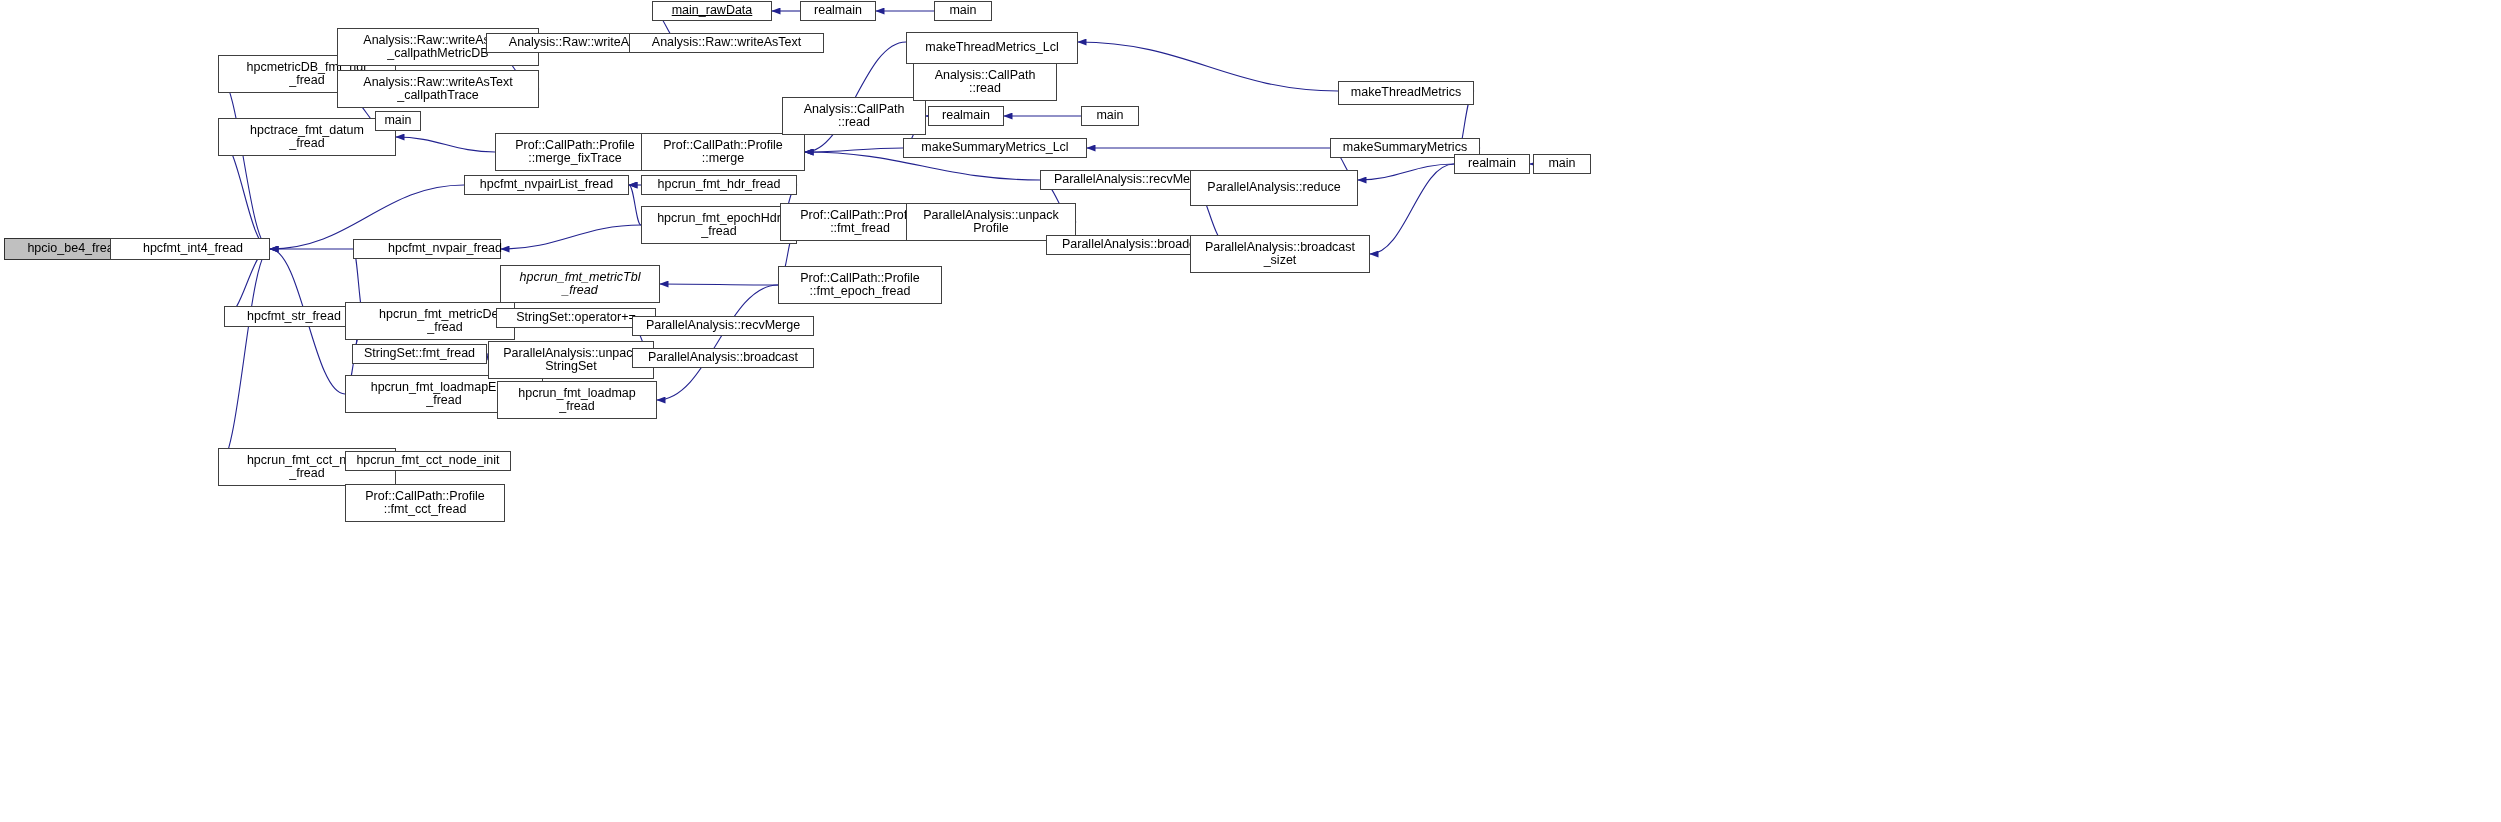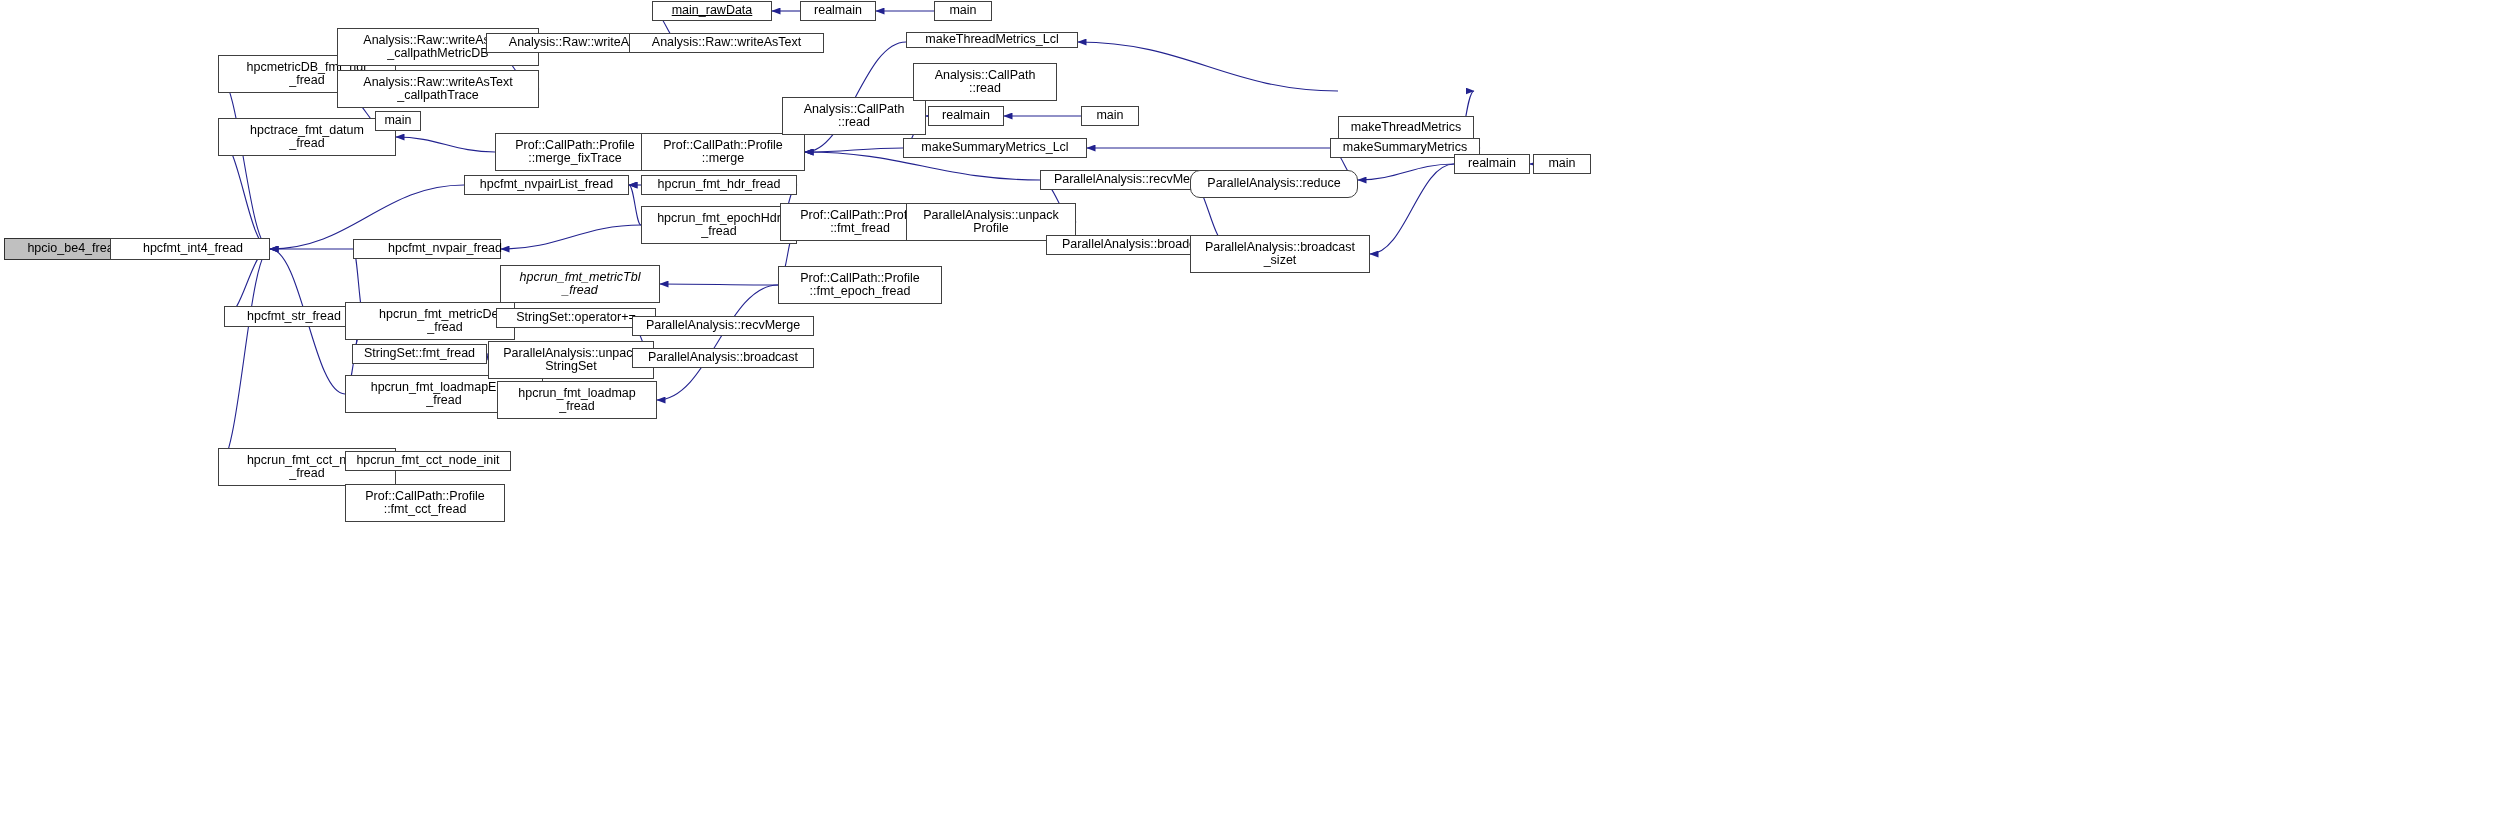--- a/index.html
+++ b/index.html
@@ -149,27 +149,27 @@
       <div class="node" style="left: 629px; top: 33px; width: 195px; height: 20px;"><span class="lbl">Analysis::Raw::writeAsText</span></div>
       <div class="node" style="left: 652px; top: 1px; width: 120px; height: 20px; text-decoration: underline;"><span class="lbl">main_rawData</span></div>
       <div class="node" style="left: 800px; top: 1px; width: 76px; height: 20px;"><span class="lbl">realmain</span></div>
       <div class="node" style="left: 934px; top: 1px; width: 58px; height: 20px;"><span class="lbl">main</span></div>
       <div class="node" style="left: 782px; top: 97px; width: 144px; height: 38px;"><span class="lbl">Analysis::CallPath
 ::read</span></div>
       <div class="node" style="left: 913px; top: 63px; width: 144px; height: 38px;"><span class="lbl">Analysis::CallPath
 ::read</span></div>
       <div class="node" style="left: 928px; top: 106px; width: 76px; height: 20px;"><span class="lbl">realmain</span></div>
       <div class="node" style="left: 1081px; top: 106px; width: 58px; height: 20px;"><span class="lbl">main</span></div>
-      <div class="node" style="left: 906px; top: 32px; width: 172px; height: 16px;"><span class="lbl">makeThreadMetrics_Lcl</span></div>
+      <div class="node" style="left: 906px; top: 32px; width: 172px; height: 32px;"><span class="lbl">makeThreadMetrics_Lcl</span></div>
       <div class="node" style="left: 903px; top: 138px; width: 184px; height: 20px;"><span class="lbl">makeSummaryMetrics_Lcl</span></div>
       <div class="node" style="left: 906px; top: 203px; width: 170px; height: 38px;"><span class="lbl">ParallelAnalysis::unpack
 Profile</span></div>
       <div class="node" style="left: 1040px; top: 170px; width: 182px; height: 20px;"><span class="lbl">ParallelAnalysis::recvMerge</span></div>
       <div class="node" style="left: 1046px; top: 235px; width: 182px; height: 20px;"><span class="lbl">ParallelAnalysis::broadcast</span></div>
-      <div class="node" style="left: 1190px; top: 170px; width: 168px; height: 28px; border-radius: 10px;"><span class="lbl">ParallelAnalysis::reduce</span></div>
+      <div class="node" style="left: 1190px; top: 170px; width: 168px; height: 36px;"><span class="lbl">ParallelAnalysis::reduce</span></div>
       <div class="node" style="left: 1190px; top: 235px; width: 180px; height: 38px;"><span class="lbl">ParallelAnalysis::broadcast
 _sizet</span></div>
-      <div class="node" style="left: 1338px; top: 81px; width: 136px; height: 24px; margin-top: 35px;"><span class="lbl">makeThreadMetrics</span></div>
+      <div class="node" style="left: 1338px; top: 81px; width: 136px; height: 24px;"><span class="lbl">makeThreadMetrics</span></div>
       <div class="node" style="left: 1330px; top: 138px; width: 150px; height: 20px;"><span class="lbl">makeSummaryMetrics</span></div>
       <div class="node" style="left: 1454px; top: 154px; width: 76px; height: 20px;"><span class="lbl">realmain</span></div>
       <div class="node" style="left: 1533px; top: 154px; width: 58px; height: 20px;"><span class="lbl">main</span></div>
     </div>
 </div>
 
 </body></html>

